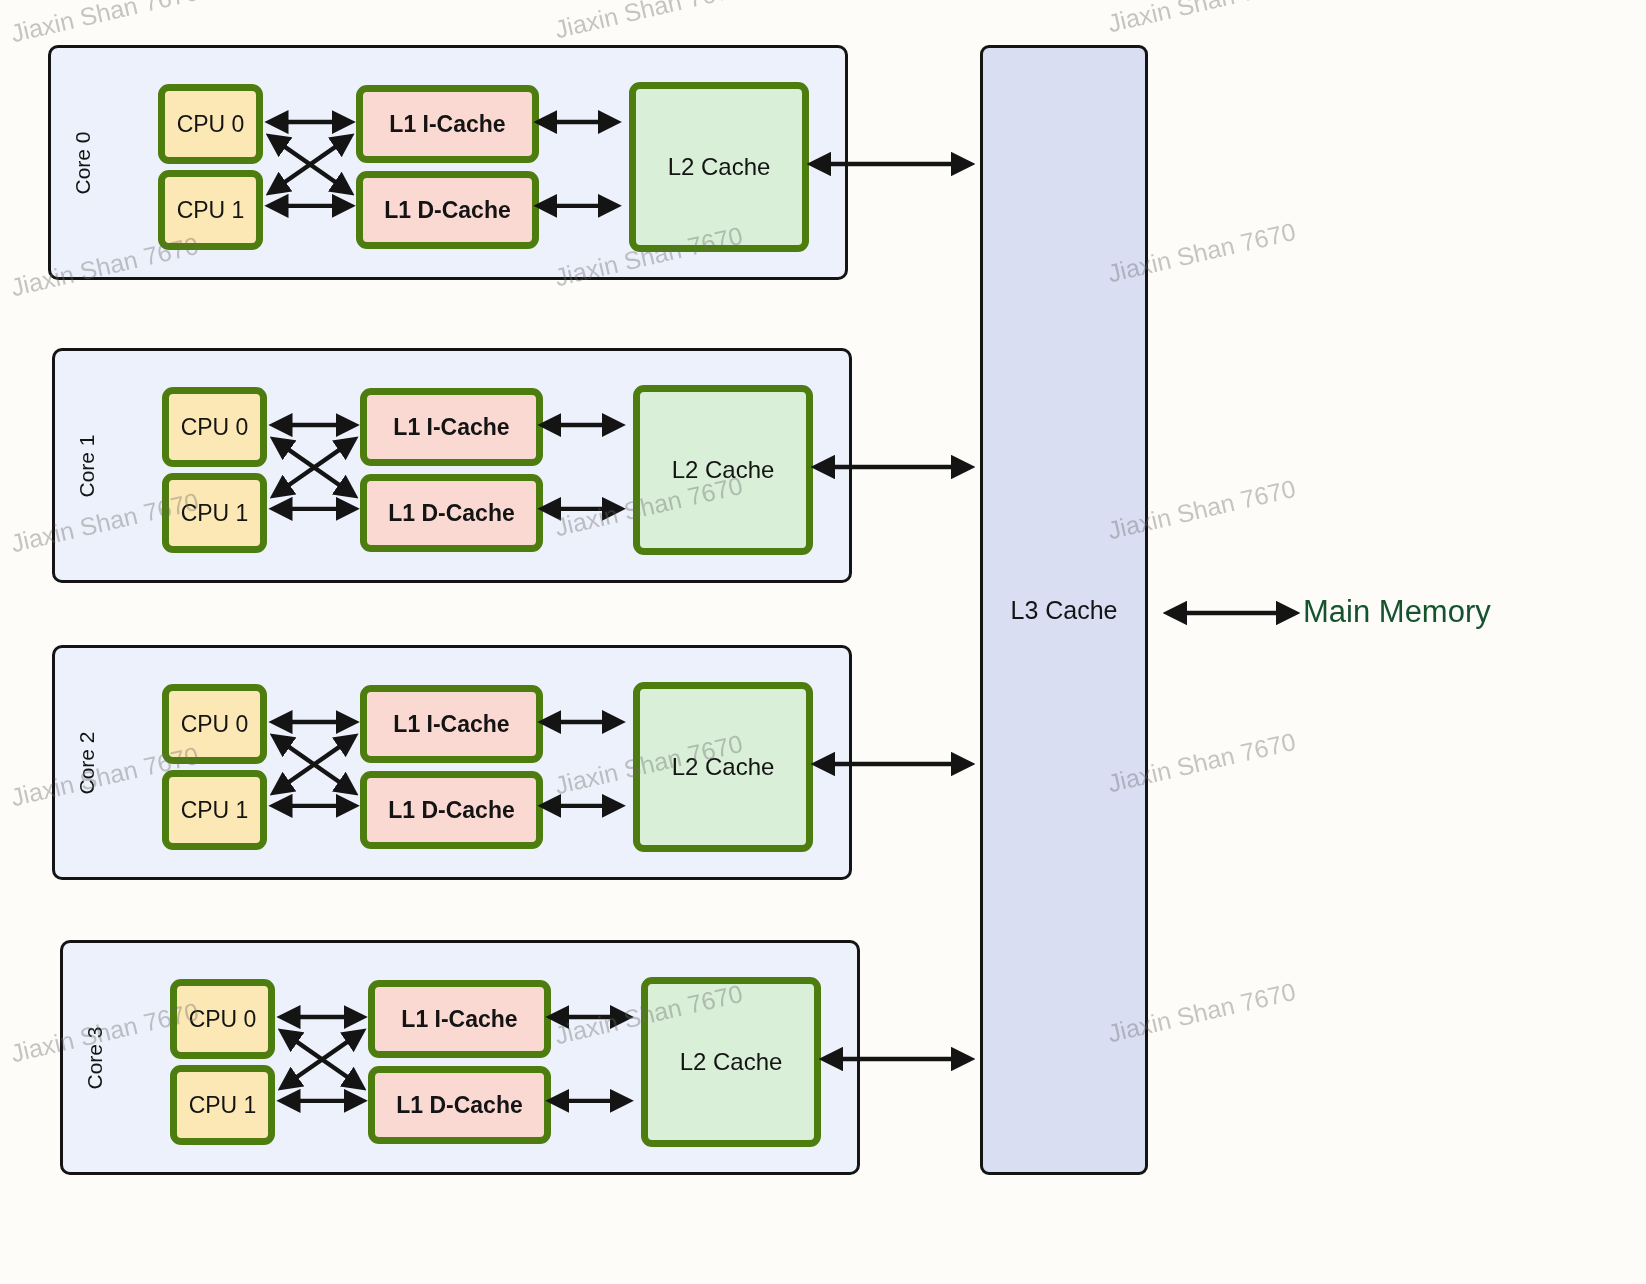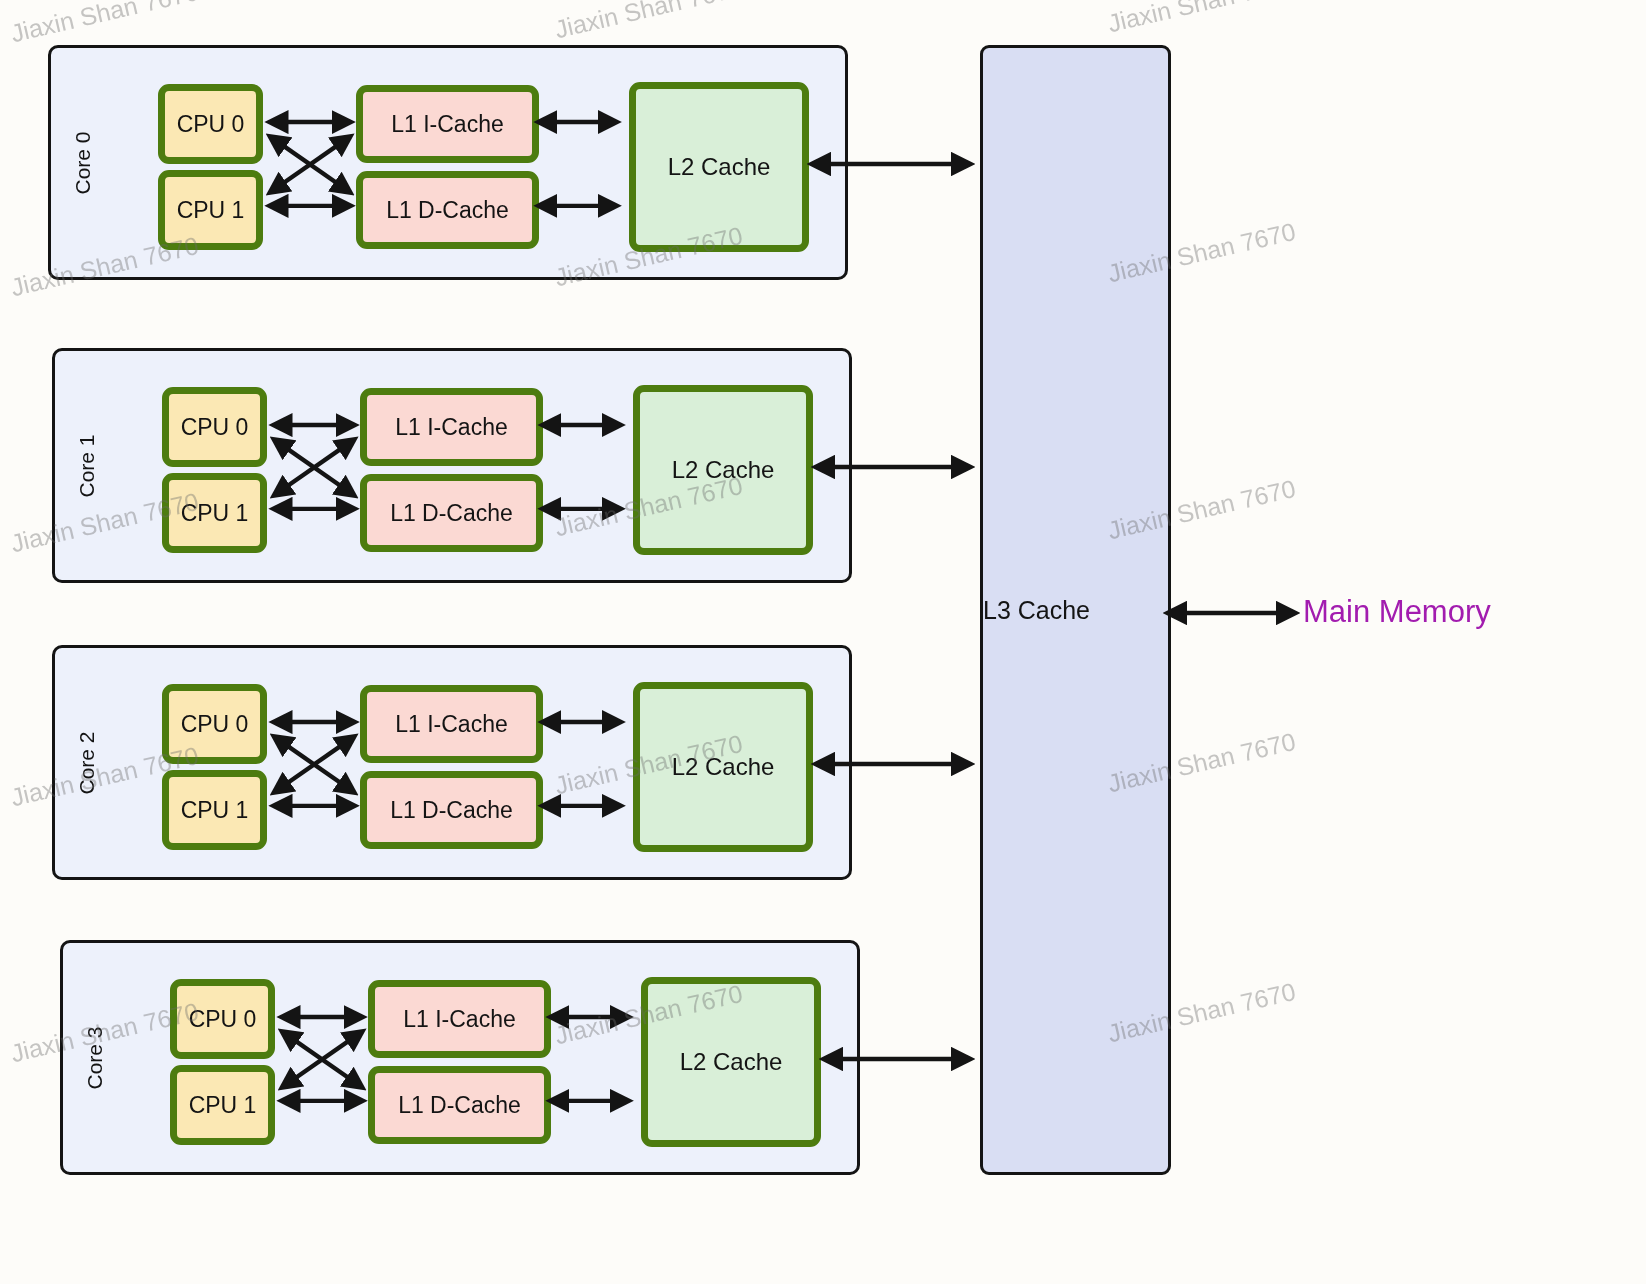--- a/index.html
+++ b/index.html
@@ -20,32 +20,32 @@
   .core-label {
     transform:rotate(-90deg); white-space:nowrap;
     font-size:21px; color:#141414;
   }
   .box {
     position:absolute; display:flex; align-items:center; justify-content:center;
     border:7px solid #4d7c0f; border-radius:11px;
     font-size:23px; color:#141414; text-align:center;
   }
   .cpu { background:#fbe8b4; }
-  .l1  { background:#fbd9d3; }
+  .l1  { background:#fbd9d3;font-weight:bold; }
   .l2  { background:#d9efd8; font-size:24px; }
   .arrows { position:absolute; left:0; top:0; width:100%; height:100%; pointer-events:none; }
   .l3 {
-    position:absolute; left:980px; top:45px; width:191px; height:1130px;
+    position:absolute; left:980px; top:45px; width:168px; height:1130px;
     background:#d9def3; border:3px solid #141414; border-radius:9px;
-    display:flex; align-items:center; 
+    display:flex; align-items:center; justify-content:center;
     font-size:25px; color:#141414;
   }
   .main-memory {
     position:absolute; left:1303px; top:594px;
-    font-size:31px; color:#a21caf; white-space:nowrap;
+    font-size:31px; color:#14532d; white-space:nowrap;
   }
   .overlay-arrows {
     position:absolute; left:0; top:0; width:1646px; height:1284px;
     pointer-events:none;
   }
   .watermark {
     position:absolute; white-space:nowrap; pointer-events:none;
     color:rgba(105,105,105,0.38); font-size:25px;
     transform:rotate(-13deg); transform-origin:left top; z-index:30;
   }

